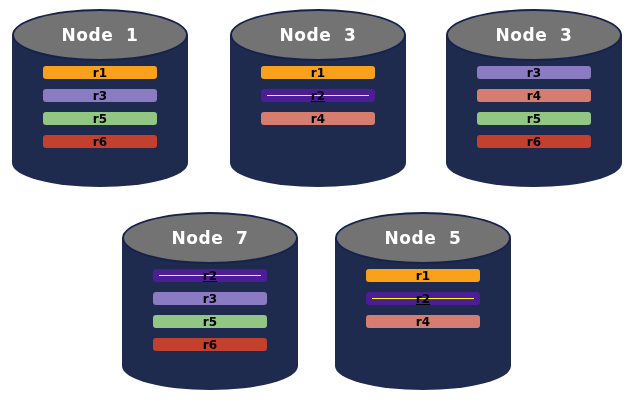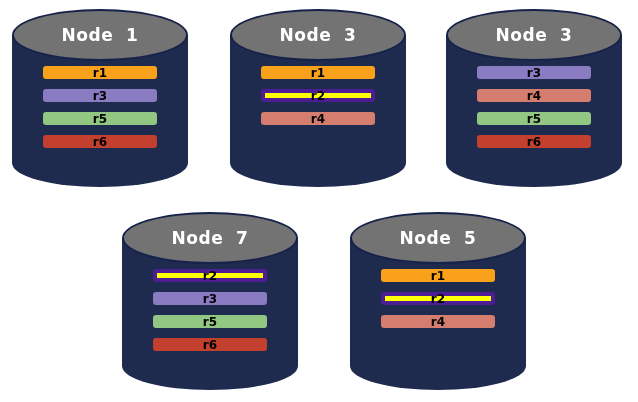--- a/index.html
+++ b/index.html
@@ -17,21 +17,21 @@
   }
   .node {
     position: absolute;
     width: 176px;
     height: 178px;
   }
   .n1 { left: 12px;  top: 9px; }
   .n2 { left: 230px; top: 9px; }
   .n3 { left: 446px; top: 9px; }
   .n4 { left: 122px; top: 212px; }
-  .n5 { left: 350px; top: 212px; }
+  .n5 { left: 335px; top: 212px; }
 
   .cyl-body {
     position: absolute;
     left: 0; right: 0;
     top: 26px; bottom: 0;
     background: #1E2A4E;
     border-radius: 0 0 88px 88px / 0 0 24px 24px;
   }
   .cyl-top {
     position: absolute;
@@ -68,21 +68,22 @@
     box-sizing: border-box;
     display: flex;
     align-items: center;
     justify-content: center;
     color: #000000;
     font-size: 12px;
     font-weight: bold;
     line-height: 1;
   }
   .bar.bordered {
-    border: 4px solid #4c1d95;
+    border: 6px solid #4c1d95;
+    text-decoration: underline;
   }
 </style>
 </head>
 <body>
 
 <div class="canvas">
 
   <div class="node n1">
     <div class="cyl-body"></div>
     <div class="cyl-top">

